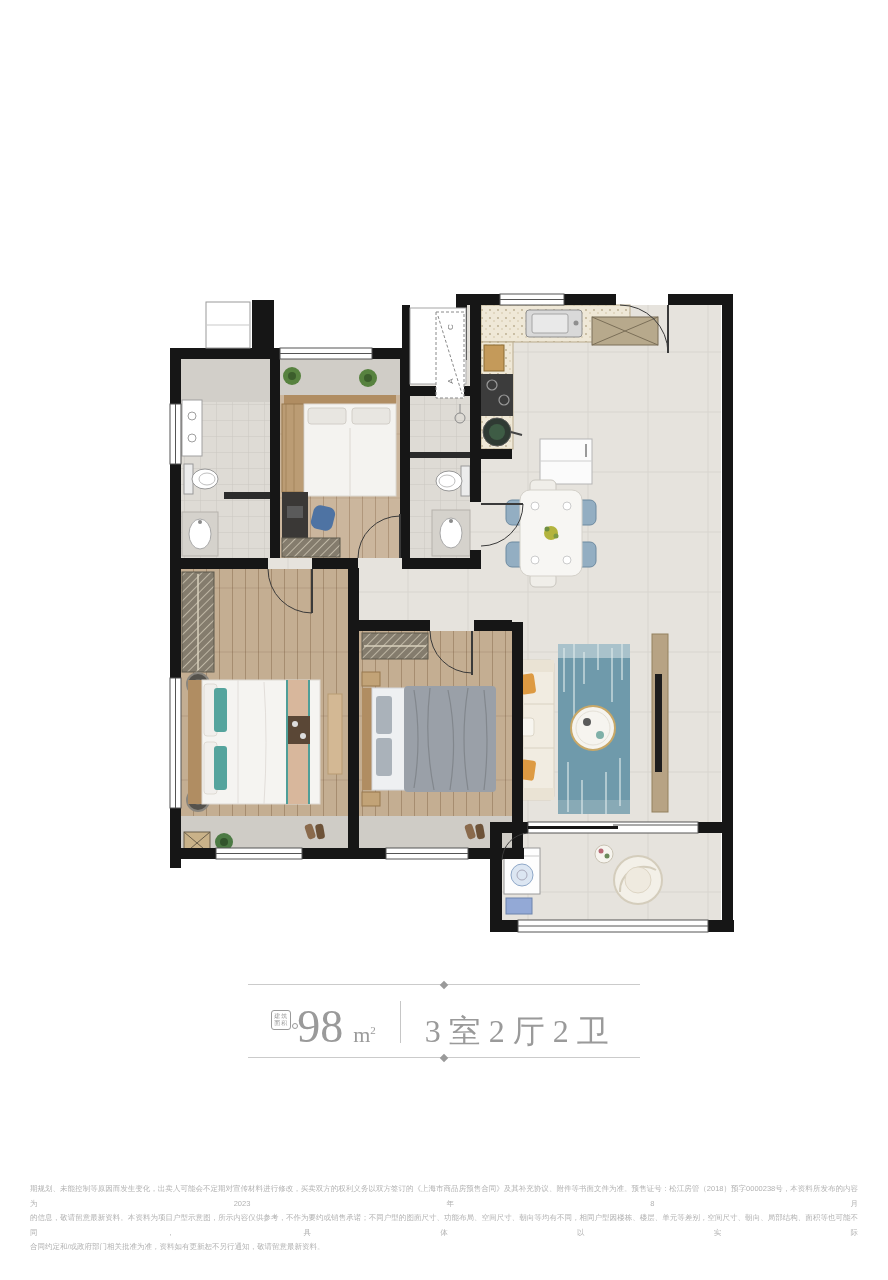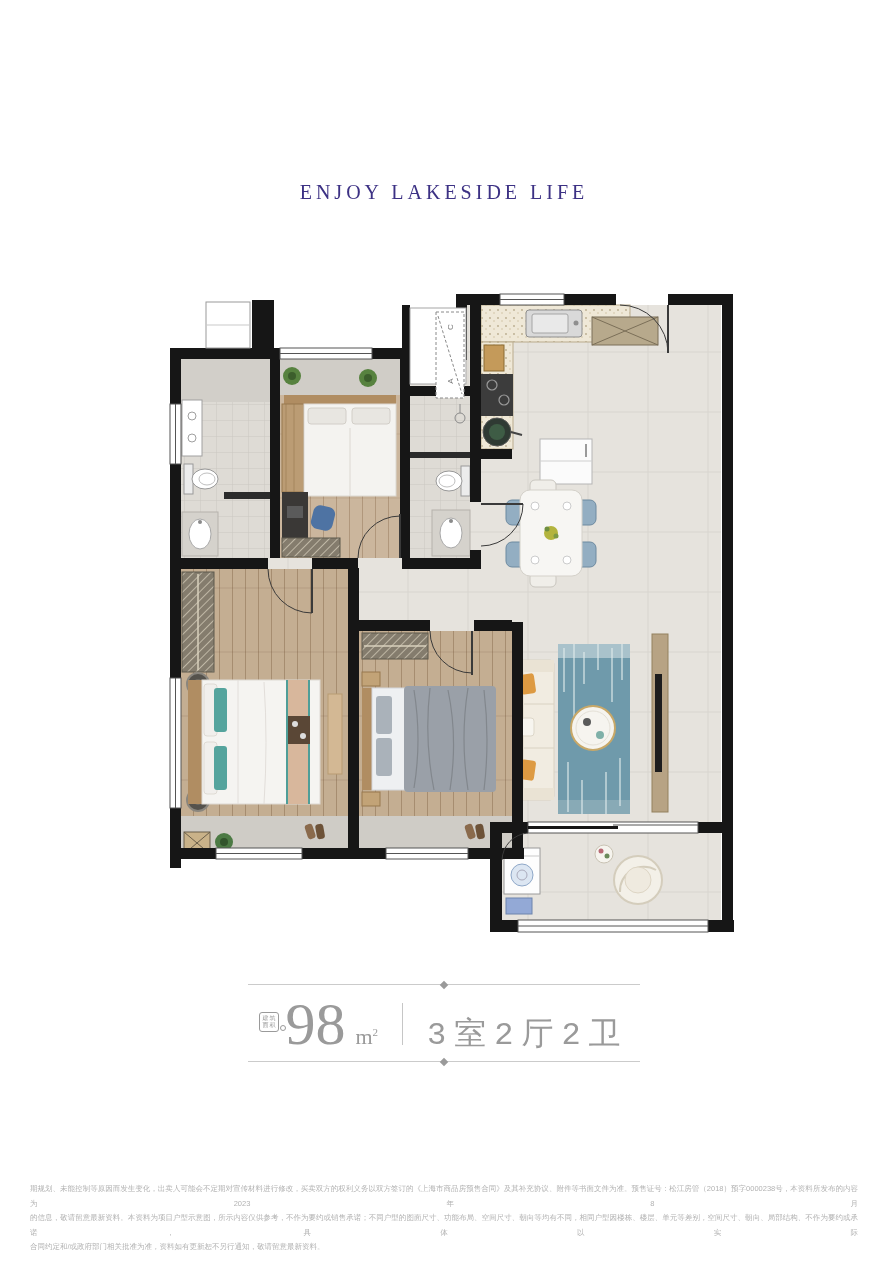--- a/index.html
+++ b/index.html
@@ -17,38 +17,37 @@
   .diamond{position:absolute;left:50%;top:-3.5px;width:6px;height:6px;margin-left:-3px;
            background:#9a9a9a;transform:rotate(45deg);}
   .area-row{display:flex;align-items:baseline;justify-content:center;margin:9px 0 7px 0;
             color:#9a9a9a;font-family:"Liberation Serif","DejaVu Serif",serif;}
   .badge-wrap{position:relative;align-self:center;transform:translateY(-2px);margin-right:6px;}
   .badge{display:flex;flex-direction:column;justify-content:center;width:18px;height:18px;
          border:1px solid #9a9a9a;border-radius:3px;font-size:6px;line-height:7px;
          text-align:center;color:#9a9a9a;letter-spacing:1px;}
   .badge-ring{position:absolute;right:-7px;bottom:1px;width:4px;height:4px;
               border:1px solid #9a9a9a;border-radius:50%;}
-  .area-num{font-size:60px;line-height:1;}
+  .area-num{font-size:46px;line-height:1;margin-top:10px;}
   .area-unit{font-size:22px;margin-left:10px;}
   .area-unit sup{font-size:11px;vertical-align:super;}
   .vsep{align-self:center;width:1px;height:42px;background:#c6c6c6;margin:0 24px;}
-  .layout-text{font-size:32px;letter-spacing:8px;line-height:1;font-family:Liberation Mono, monospace;}
+  .layout-text{font-size:32px;letter-spacing:8px;line-height:1;}
   
   .disclaimer{position:absolute;top:1182px;left:30px;right:30px;color:#b2b2b2;
               font-size:7.5px;line-height:14.6px;word-break:break-all;}
   .disclaimer .dl{text-align:justify;text-align-last:justify;}
   .disclaimer .dl.last{text-align:left;text-align-last:left;}
   svg text{font-family:"Liberation Sans","DejaVu Sans",sans-serif;}
 </style>
 </head>
 <body>
 
 <div class="page">
 
-  <div class="title">ENJOY LAKESIDE LIFE</div>
 
   <svg class="plan" viewBox="0 0 572 652" xmlns="http://www.w3.org/2000/svg">
     <defs>
       <pattern id="wood1" width="13" height="64" patternUnits="userSpaceOnUse">
         <rect width="13" height="64" fill="#cbb69d"></rect>
         <line x1="12.5" y1="0" x2="12.5" y2="64" stroke="rgba(125,94,62,0.35)" stroke-width="1"></line>
         <line x1="0" y1="14" x2="13" y2="14" stroke="rgba(125,94,62,0.18)" stroke-width="1"></line>
       </pattern>
       <pattern id="wood2" width="13" height="64" patternUnits="userSpaceOnUse">
         <rect width="13" height="64" fill="#c4ae92"></rect>
@@ -434,17 +433,17 @@
       <span class="vsep"></span>
       <span class="layout-text">3室2厅2卫</span>
     </div>
     <div class="rule">
       <span class="diamond"></span>
     </div>
   </div>
 
   <div class="disclaimer">
     <div class="dl">期规划、未能控制等原因而发生变化，出卖人可能会不定期对宣传材料进行修改，买卖双方的权利义务以双方签订的《上海市商品房预售合同》及其补充协议、附件等书面文件为准。预售证号：松江房管（2018）预字0000238号，本资料所发布的内容为2023年8月</div>
-    <div class="dl">的信息，敬请留意最新资料。本资料为项目户型示意图，所示内容仅供参考，不作为要约或销售承诺；不同户型的图面尺寸、功能布局、空间尺寸、朝向等均有不同，相同户型因楼栋、楼层、单元等差别，空间尺寸、朝向、局部结构、不作为要约或承诺，具体以实际</div>
+    <div class="dl">的信息，敬请留意最新资料。本资料为项目户型示意图，所示内容仅供参考，不作为要约或销售承诺；不同户型的图面尺寸、功能布局、空间尺寸、朝向等均有不同，相同户型因楼栋、楼层、单元等差别，空间尺寸、朝向、局部结构、面积等也可能不同，具体以实际</div>
     <div class="dl last">合同约定和/或政府部门相关批准为准，资料如有更新恕不另行通知，敬请留意最新资料。</div>
   </div>
 
 </div>
 
 </body></html>

